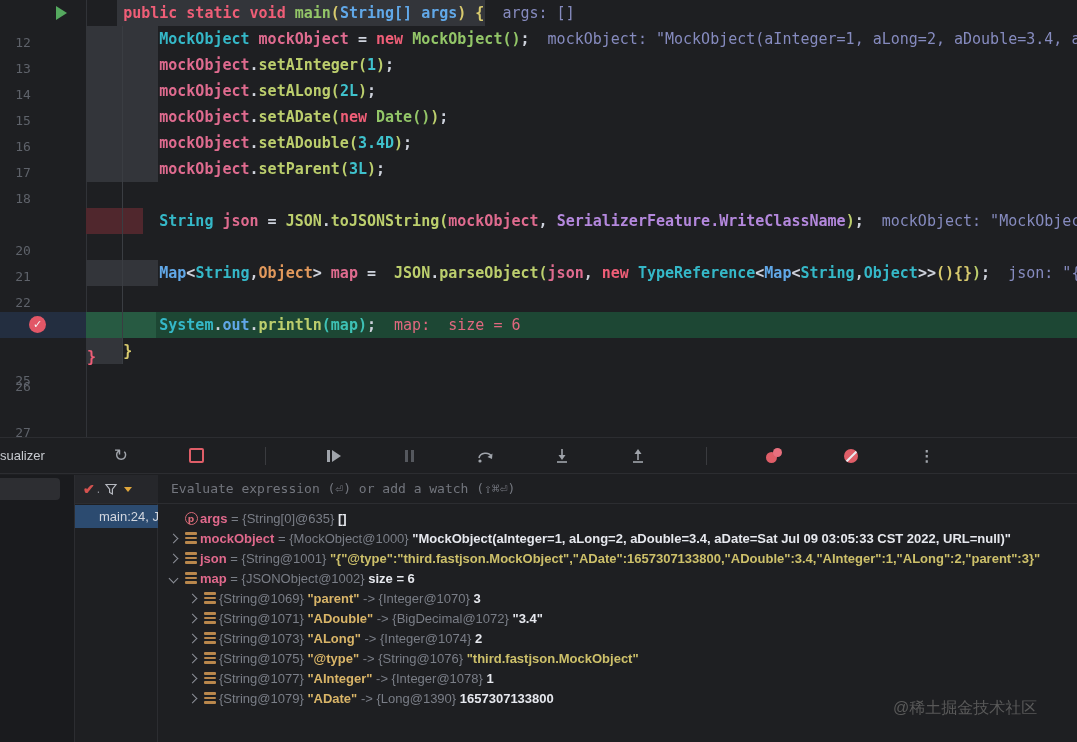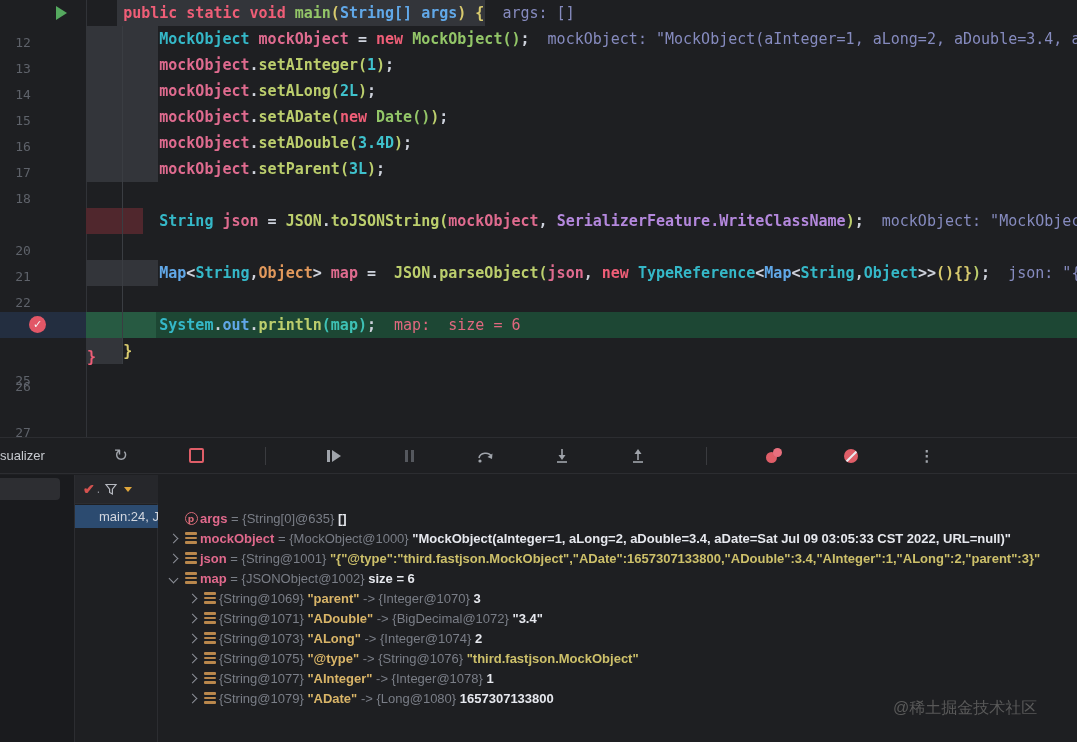--- a/index.html
+++ b/index.html
@@ -224,27 +224,28 @@
         <span class="fh-check">✔</span>
         <span class="fh-dot">.</span>
         <svg width="14" height="14" viewBox="0 0 14 14">
             <path d="M2 2.5 H12 L8.4 7.2 V12 L5.6 10.5 V7.2 Z" fill="none" stroke="#b6b9c0" stroke-width="1.2"></path>
           </svg>
         <span class="fh-caret"></span>
       </div>
       <div id="frame-row">main:24, J</div>
     </div>
     <div id="vars">
+      <div id="evaluate">Evaluate expression (⏎) or add a watch (⇧⌘⏎)</div>
     <div class="vrow" style="top: 33px; padding-left: 6px;"><span class="chev "></span><span class="vicon"><span class="p-circ">p</span></span><span class="vname">args</span><span class="vgray"> = </span><span class="vgray">{String[0]@635} </span><span class="vbold">[]</span></div>
         <div class="vrow" style="top: 53px; padding-left: 6px;"><span class="chev right"><i></i></span><span class="vicon"><span class="obj-bars"><b></b><b></b><b></b></span></span><span class="vname">mockObject</span><span class="vgray"> = </span><span class="vgray">{MockObject@1000} </span><span class="vbold">"MockObject(aInteger=1, aLong=2, aDouble=3.4, aDate=Sat Jul 09 03:05:33 CST 2022, URL=null)"</span></div>
         <div class="vrow" style="top: 73px; padding-left: 6px;"><span class="chev right"><i></i></span><span class="vicon"><span class="obj-bars"><b></b><b></b><b></b></span></span><span class="vname">json</span><span class="vgray"> = </span><span class="vgray">{String@1001} </span><span class="vgoldstr">"{"@type":"third.fastjson.MockObject","ADate":1657307133800,"ADouble":3.4,"AInteger":1,"ALong":2,"parent":3}"</span></div>
         <div class="vrow" style="top: 93px; padding-left: 6px;"><span class="chev down"><i></i></span><span class="vicon"><span class="obj-bars"><b></b><b></b><b></b></span></span><span class="vname">map</span><span class="vgray"> = </span><span class="vgray">{JSONObject@1002} </span><span class="vbold">size = 6</span></div>
         <div class="vrow" style="top: 113px; padding-left: 25px;"><span class="chev right"><i></i></span><span class="vicon"><span class="obj-bars"><b></b><b></b><b></b></span></span><span class="vgray">{String@1069} </span><span class="vgold">"parent"</span><span class="vgray"> -&gt; </span><span class="vgray">{Integer@1070} </span><span class="vbold">3</span></div>
         <div class="vrow" style="top: 133px; padding-left: 25px;"><span class="chev right"><i></i></span><span class="vicon"><span class="obj-bars"><b></b><b></b><b></b></span></span><span class="vgray">{String@1071} </span><span class="vgold">"ADouble"</span><span class="vgray"> -&gt; </span><span class="vgray">{BigDecimal@1072} </span><span class="vbold">"3.4"</span></div>
         <div class="vrow" style="top: 153px; padding-left: 25px;"><span class="chev right"><i></i></span><span class="vicon"><span class="obj-bars"><b></b><b></b><b></b></span></span><span class="vgray">{String@1073} </span><span class="vgold">"ALong"</span><span class="vgray"> -&gt; </span><span class="vgray">{Integer@1074} </span><span class="vbold">2</span></div>
         <div class="vrow" style="top: 173px; padding-left: 25px;"><span class="chev right"><i></i></span><span class="vicon"><span class="obj-bars"><b></b><b></b><b></b></span></span><span class="vgray">{String@1075} </span><span class="vgold">"@type"</span><span class="vgray"> -&gt; </span><span class="vgray">{String@1076} </span><span class="vgoldstr">"third.fastjson.MockObject"</span></div>
         <div class="vrow" style="top: 193px; padding-left: 25px;"><span class="chev right"><i></i></span><span class="vicon"><span class="obj-bars"><b></b><b></b><b></b></span></span><span class="vgray">{String@1077} </span><span class="vgold">"AInteger"</span><span class="vgray"> -&gt; </span><span class="vgray">{Integer@1078} </span><span class="vbold">1</span></div>
-        <div class="vrow" style="top: 213px; padding-left: 25px;"><span class="chev right"><i></i></span><span class="vicon"><span class="obj-bars"><b></b><b></b><b></b></span></span><span class="vgray">{String@1079} </span><span class="vgold">"ADate"</span><span class="vgray"> -&gt; </span><span class="vgray">{Long@1080} </span><span class="vbold">1657307133800</span></div>
+        <div class="vrow" style="top: 213px; padding-left: 25px;"><span class="chev right"><i></i></span><span class="vicon"><span class="obj-bars"><b></b><b></b><b></b></span></span><span class="vgray">{String@1079} </span><span class="vgold">"ADate"</span><span class="vgray"> -&gt; </span><span class="vgray">{Long@1390} </span><span class="vbold">1657307133800</span></div>
       </div>
   </div>
 
   <div id="watermark">@稀土掘金技术社区</div>
 </div>
 
 </body></html>

